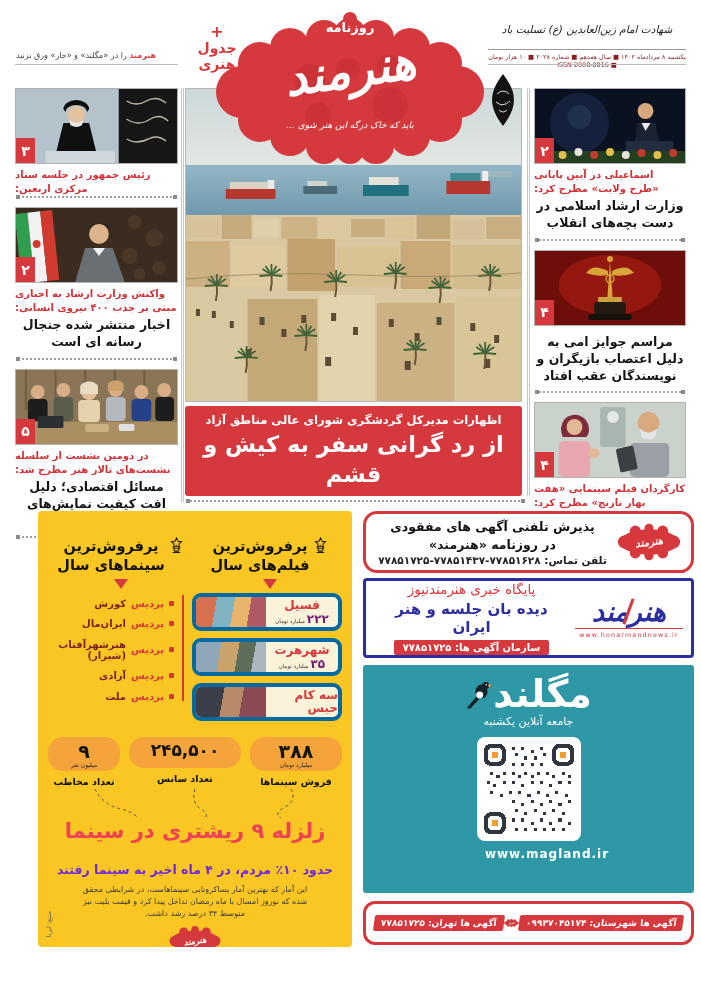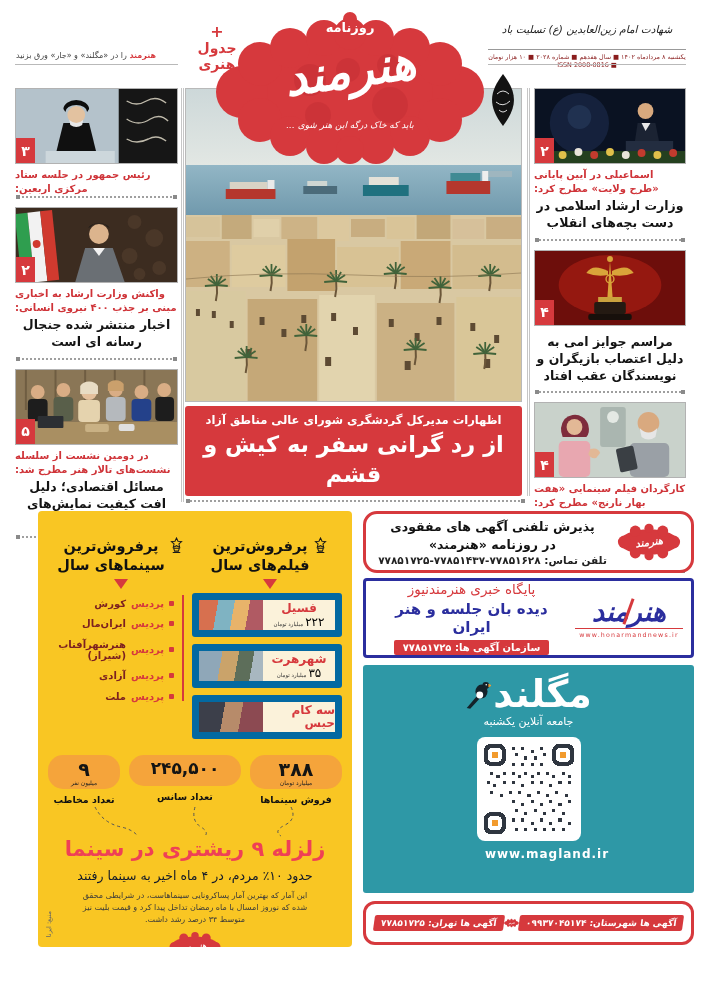--- a/index.html
+++ b/index.html
@@ -64,42 +64,42 @@
   .tri{width:0;height:0;border-left:7px solid transparent;border-right:7px solid transparent;
        border-top:10px solid #d6393d;margin:4px auto 0;}
   .cols{display:flex;padding:0 10px;margin-top:4px;}
   .films{width:150px;display:flex;flex-direction:column;gap:7px;}
   .redline{width:2px;background:#d6393d;margin:2px 8px 0;height:106px;}
   .cinemas{flex:1;padding-top:5px;}
   .cin{display:flex;align-items:center;gap:5px;font-size:10px;font-weight:bold;margin-bottom:9.5px;}
   .cin .b{width:5px;height:5px;background:#d6393d;border-radius:1px;flex:none;}
   .cin .pre{color:#d6393d;}
   .cin .nm{color:#7c2020;}
-  .frow{display:flex;height:30px;border:7px solid #0369a1;border-radius:3px;overflow:hidden;
+  .frow{display:flex;height:30px;border:4px solid #0369a1;border-radius:9px;overflow:hidden;
         background:#fbf2da;justify-content:center;}
   .fmeta{width:72px;padding-top:2px;display:flex;flex-direction:column;align-items:center;flex:none;}
   .fname{color:#d6393d;font-weight:bold;font-size:12px;line-height:1.1;}
   .famount{display:flex;align-items:baseline;gap:2px;}
-  .fnum{font-size:12px;font-weight:normal;color:#000000;}
+  .fnum{font-size:12px;font-weight:bold;color:#701a75;}
   .funit{font-size:5.5px;color:#333;}
   .thumb{flex:1;}
   .t1{background:linear-gradient(100deg,#d7704f 0 28%,#7fb3c2 28% 52%,#e8b36a 52% 74%,#b05a63 74%);}
   .t2{background:linear-gradient(100deg,#8fa7b8 0 34%,#caa36a 34% 58%,#5d6e5a 58% 80%,#a8b7c0 80%);}
   .t3{background:linear-gradient(100deg,#3c3f4a 0 38%,#b78b6a 38% 64%,#8c4a52 64%);}
   .stats{display:flex;justify-content:space-between;align-items:flex-start;padding:0 10px;margin-top:16px;}
   .stat{text-align:center;}
   .stat.s0{width:92px;}.stat.s1{width:112px;}.stat.s2{width:72px;}
   .sbadge{background:#f5a43b;border-radius:15px;padding:5px 2px 3px;}
   .sval{font-size:19px;font-weight:bold;color:#141414;line-height:1;}
   .s1 .sval{font-size:17px;}
   .ssub{font-size:6px;color:#222;min-height:6px;}
   .slabel{font-size:9.5px;font-weight:bold;margin-top:5px;color:#111;}
   .doodles{display:block;margin:0 auto;}
   .z-head{color:#ef4056;font-size:21px;font-weight:bold;text-align:center;margin-top:0;}
-  .z-sub{font-size:12.5px;font-weight:normal;text-align:center;margin-top:7px;color:#0f172a;}
+  .z-sub{font-size:12.5px;font-weight:bold;text-align:center;margin-top:19px;color:#6d28d9;}
   .z-body{font-size:8px;color:#3a3a3a;text-align:center;width:234px;margin:7px auto 0;line-height:1.55;}
   .y-stamp{display:block;margin:5px auto 0;}
   .src{position:absolute;left:7px;bottom:10px;writing-mode:vertical-rl;transform:rotate(180deg);
        font-size:6.5px;color:#666;}
   
   .ad1{position:absolute;left:363px;top:511px;width:331px;height:62px;border:3px solid #d6393d;
        border-radius:14px;box-sizing:border-box;direction:rtl;display:flex;align-items:center;
        padding:3px 10px;gap:8px;background:#fff;cursor:pointer;}
   .ad1-text{flex:1;text-align:center;}
   .a1,.a2{font-size:12.5px;font-weight:bold;color:#111;line-height:1.4;}

